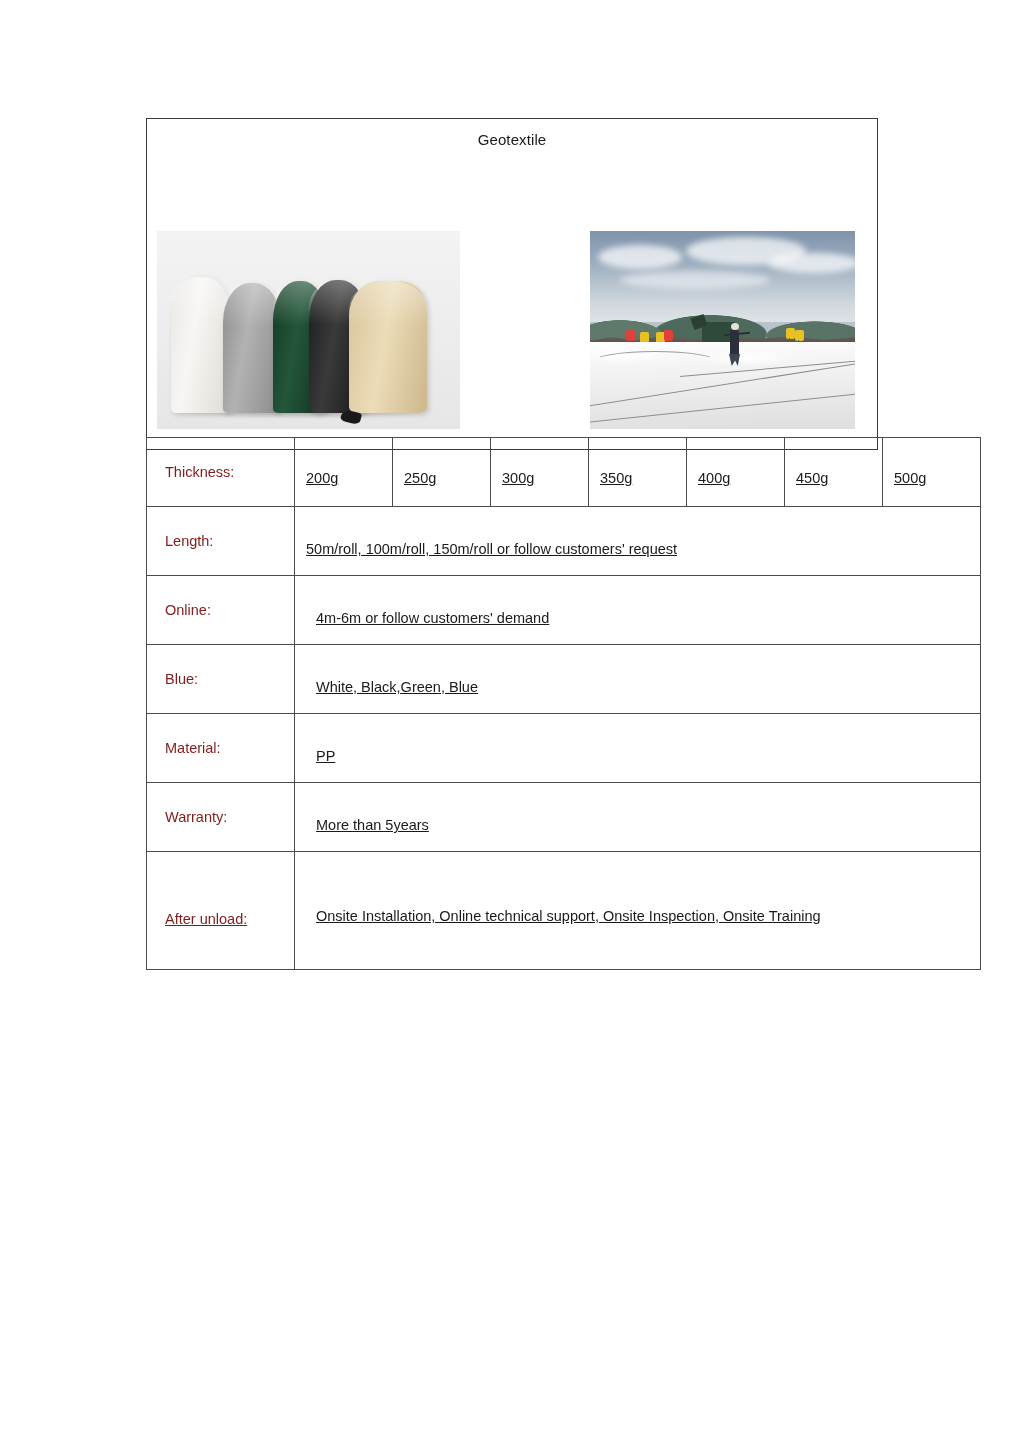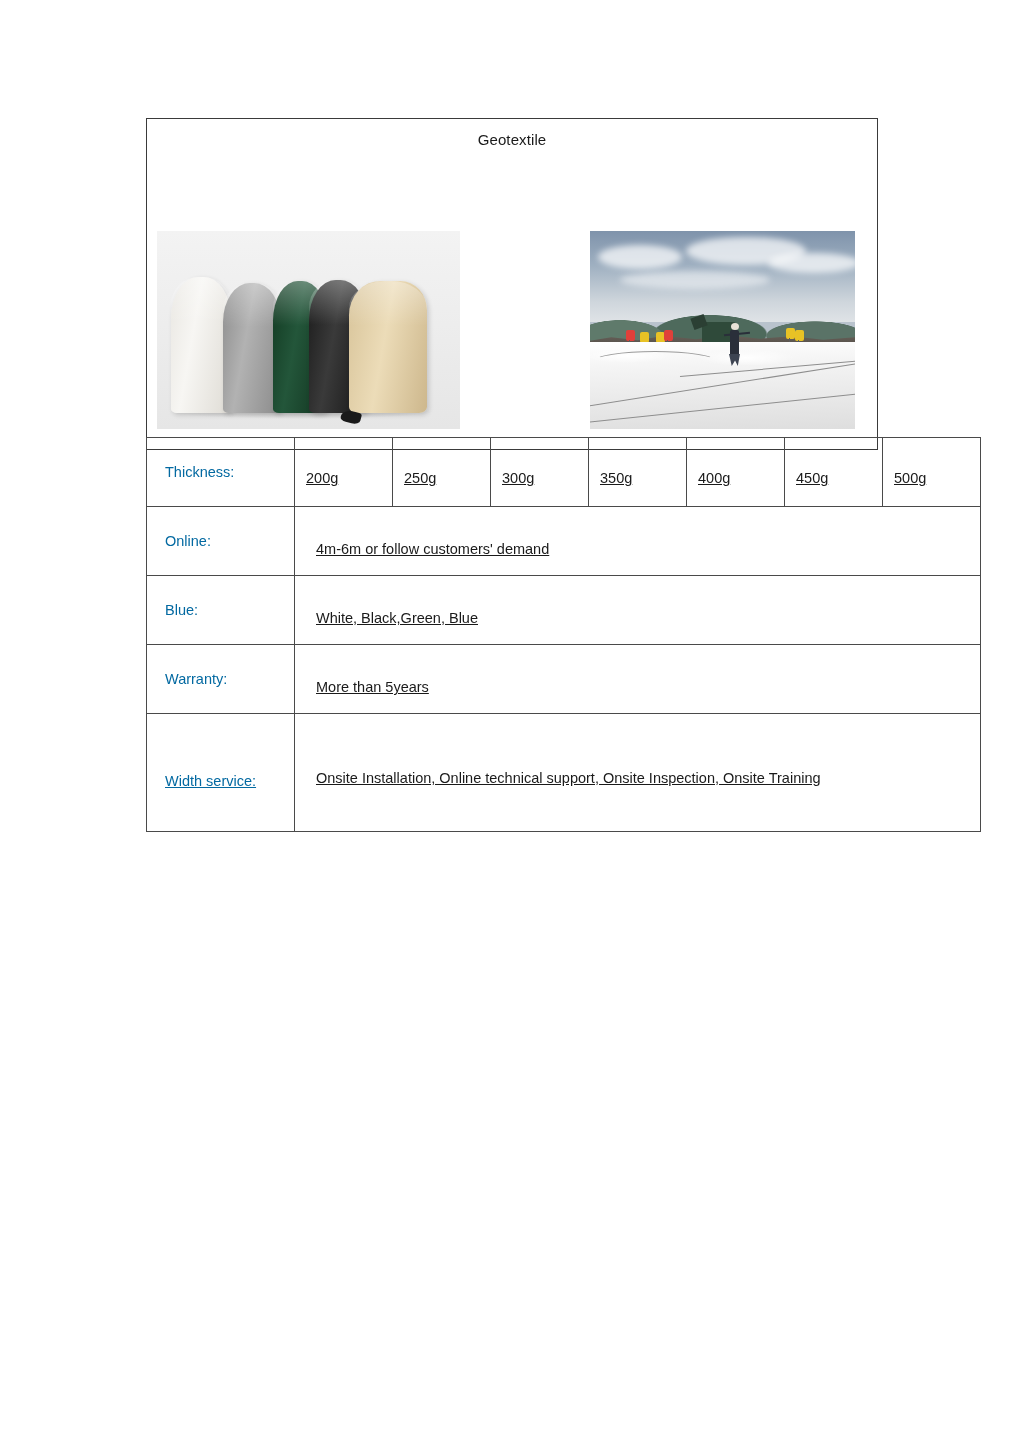--- a/index.html
+++ b/index.html
@@ -267,21 +267,21 @@
   .spec-table td {
     border: 1px solid #4a4a4a;
     font-size: 14.5px;
     vertical-align: middle;
     padding: 0;
   }
   .label-cell {
     width: 129px;
     padding-left: 18px !important;
     font-size: 14.5px;
-    color: #0369a1;
+    color: #7f1d1d;
   }
   .value-cell {
     padding-left: 21px !important;
     padding-right: 12px !important;
     color: #1a1a1a;
   }
   .thickness-cell {
     width: 86px;
     padding-left: 11px !important;
   }
@@ -367,40 +367,48 @@
       <td class="label-cell">Thickness:</td>
       <td class="thickness-cell cell-top pt-12">200g</td>
       <td class="thickness-cell cell-top pt-12">250g</td>
       <td class="thickness-cell cell-top pt-12">300g</td>
       <td class="thickness-cell cell-top pt-12">350g</td>
       <td class="thickness-cell cell-top pt-12">400g</td>
       <td class="thickness-cell cell-top pt-12">450g</td>
       <td class="thickness-cell cell-top pt-12">500g</td>
     </tr>
 
+    <tr class="row-std">
+      <td class="label-cell">Length:</td>
+      <td class="value-cell pl-small cell-top pt-16" colspan="7">50m/roll, 100m/roll, 150m/roll or follow customers' request</td>
+    </tr>
 
     <tr class="row-std">
       <td class="label-cell">Online:</td>
       <td class="value-cell cell-top pt-16" colspan="7">4m-6m or follow customers' demand</td>
     </tr>
 
     <tr class="row-std">
       <td class="label-cell">Blue:</td>
       <td class="value-cell cell-top pt-16" colspan="7">White, Black,Green, Blue</td>
     </tr>
 
+    <tr class="row-std">
+      <td class="label-cell">Material:</td>
+      <td class="value-cell cell-top pt-16" colspan="7">PP</td>
+    </tr>
 
 
     <tr class="row-std">
       <td class="label-cell">Warranty:</td>
       <td class="value-cell cell-top pt-16" colspan="7">More than 5years</td>
     </tr>
 
     <tr class="row-tall">
-      <td class="label-cell cell-top pt-16">Width service:</td>
+      <td class="label-cell cell-top pt-16">After unload:</td>
       <td class="value-cell cell-top pt-12" colspan="7">
         <div class="value-wrap">Onsite Installation, Online technical support, Onsite Inspection, Onsite Training</div>
       </td>
     </tr>
 
 
   </tbody>
     </table>
 
 </div>

